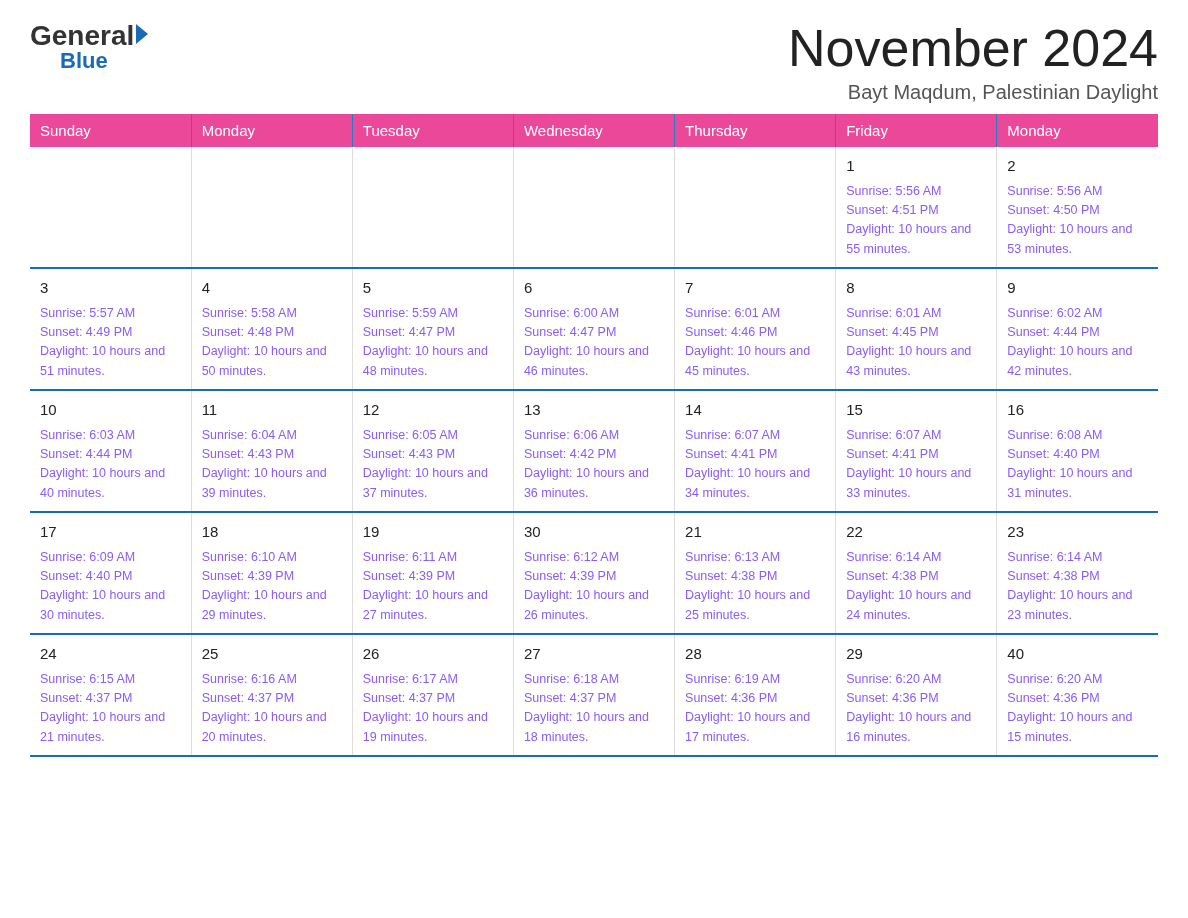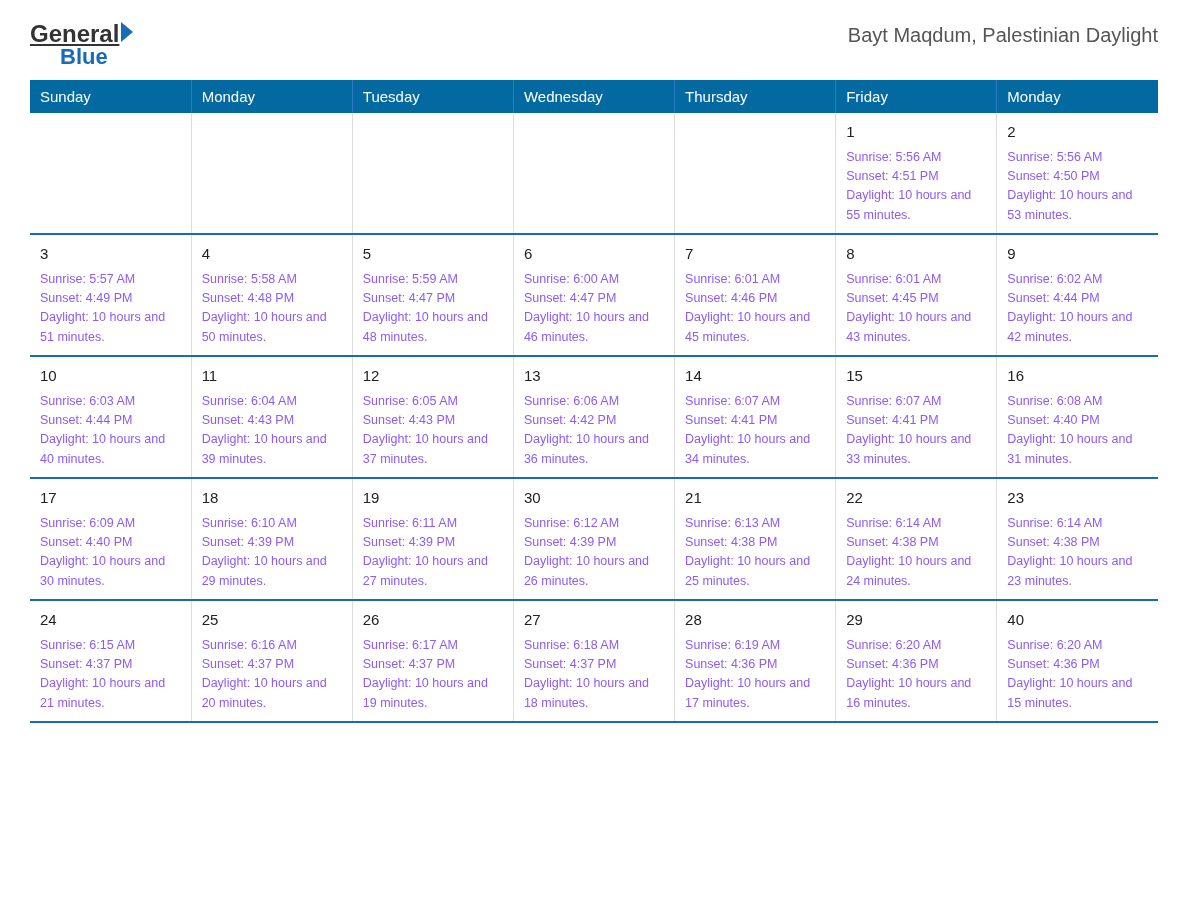--- a/index.html
+++ b/index.html
@@ -11,24 +11,23 @@
       min-height: 918px;
       padding: 20px 30px;
     }
     .header-section {
       display: flex;
       justify-content: space-between;
       align-items: flex-start;
       margin-bottom: 10px;
     }
     .logo-text-general {
-      font-size: 24px;
+      font-size: 28px;
       font-weight: bold;
       color: #333;
-      text-decoration: underline;
     }
     .logo-text-blue {
       font-size: 22px;
       font-weight: bold;
       color: #1a6bb5;
       margin-left: 30px;
     }
     .logo-arrow {
       width: 0;
       height: 0;
@@ -51,21 +50,21 @@
       font-size: 20px;
       color: #555;
       margin-top: 4px;
     }
     .calendar-table {
       width: 100%;
       border-collapse: collapse;
       margin-top: 8px;
     }
     .calendar-table thead tr {
-      background-color: #0369a1;
+      background-color: #ec4899;
     }
     .calendar-table thead th {
       color: #fff;
       text-align: left;
       padding: 8px 10px;
       font-size: 15px;
       font-weight: normal;
       border-right: 1px solid #2a7bc5;
     }
     .calendar-table thead th:last-child {
@@ -123,20 +122,21 @@
   <div class="logo-wrapper">
     <div class="logo-line1">
       <span class="logo-text-general">General</span>
       <div class="logo-arrow"></div>
     </div>
     <div class="logo-line2">
       <span class="logo-text-blue">Blue</span>
     </div>
   </div>
   <div class="title-section">
+    <h1 class="main-title">November 2024</h1>
     <p class="subtitle">Bayt Maqdum, Palestinian Daylight</p>
   </div>
 </div>
 
 <table class="calendar-table">
   <thead>
     <tr>
     <th>Sunday</th>
         <th>Monday</th>
         <th>Tuesday</th>

